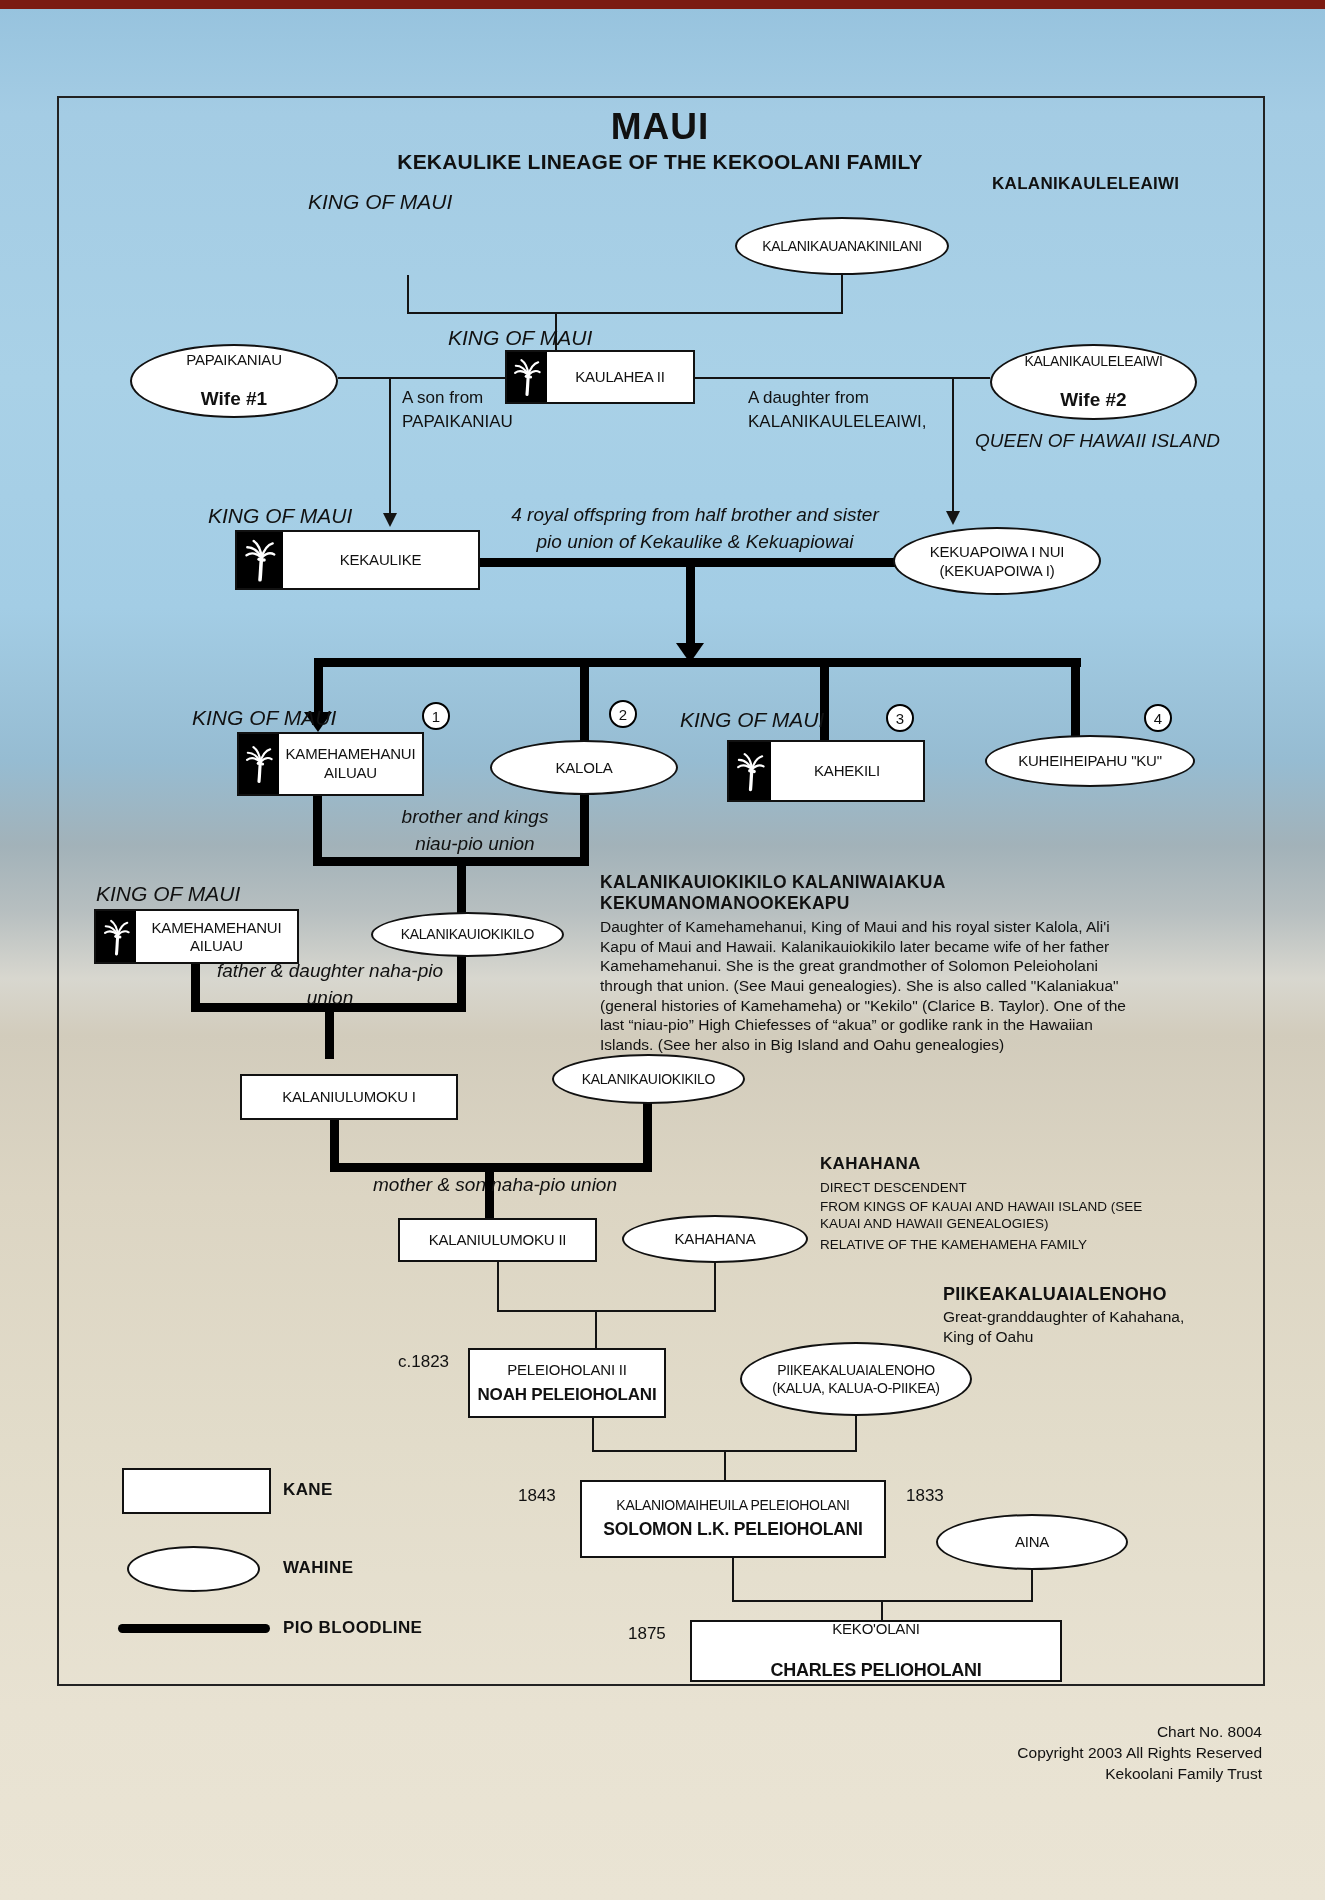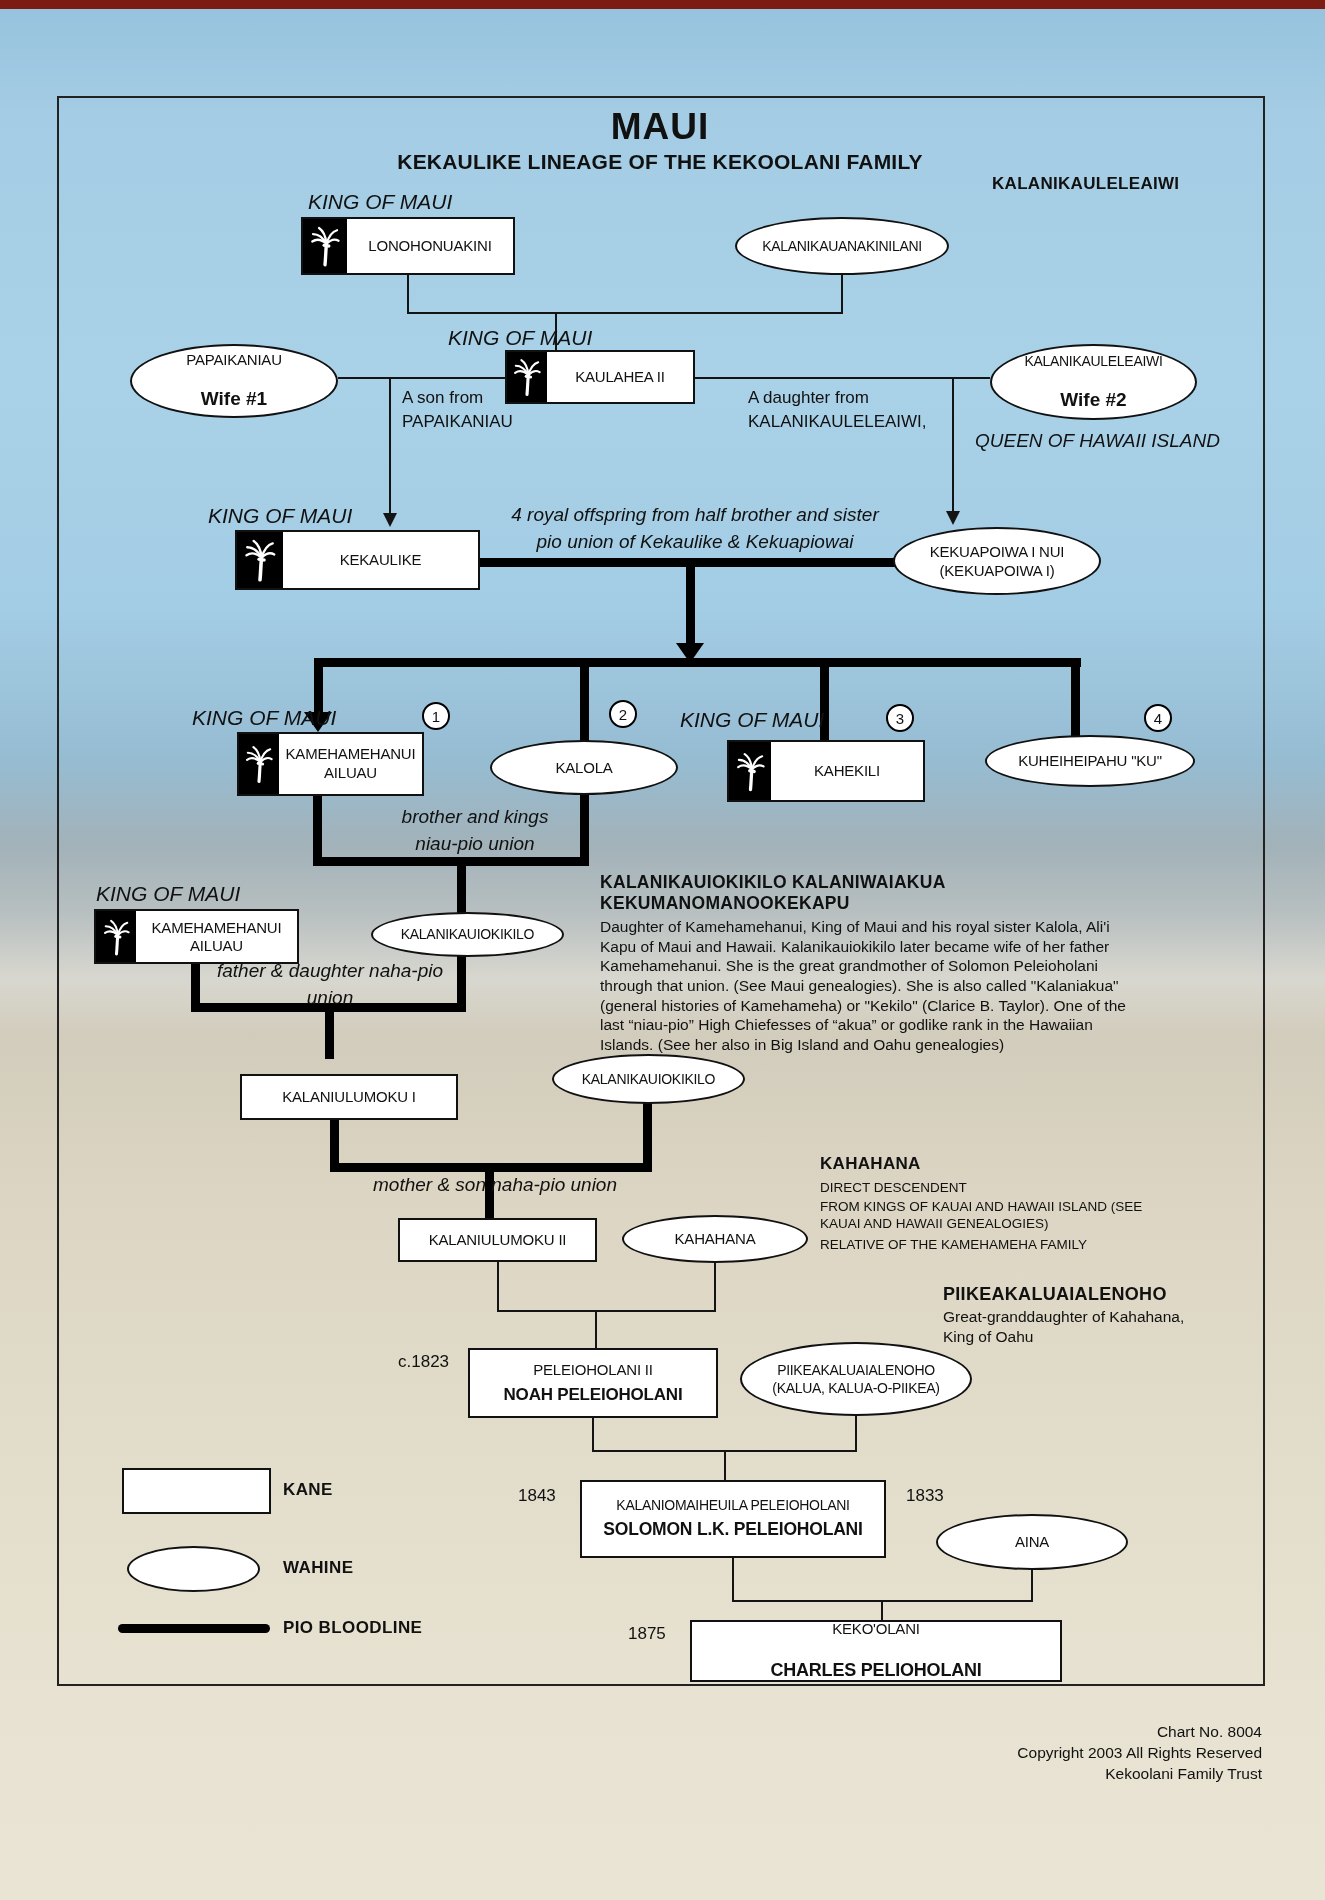--- a/index.html
+++ b/index.html
@@ -107,28 +107,20 @@
   <div class="abs vline z1" style="left:592px;top:1418px;width:2px;height:34px;"></div>
   <div class="abs vline z1" style="left:855px;top:1416px;width:2px;height:36px;"></div>
   <div class="abs hline z1" style="left:592px;top:1450px;width:265px;height:2px;"></div>
   <div class="abs vline z1" style="left:724px;top:1452px;width:2px;height:28px;"></div>
   <div class="abs vline z1" style="left:732px;top:1558px;width:2px;height:44px;"></div>
   <div class="abs hline z1" style="left:732px;top:1600px;width:301px;height:2px;"></div>
   <div class="abs vline z1" style="left:1031px;top:1570px;width:2px;height:30px;"></div>
   <div class="abs vline z1" style="left:881px;top:1602px;width:2px;height:18px;"></div>
 
   <div class="abs king" style="left:308px;top:190px;">KING OF MAUI</div>
-  <div class="abs node-box" style="left:301px;top:217px;width:214px;height:58px;">
-    <span class="icon-panel" style="width:44px;">
-        <svg viewBox="0 0 40 58" width="30" height="44">
-          <use href="#palm-sym"></use>
-        </svg>
-      </span>
-    <span class="box-lbl name">LONOHONUAKINI</span>
-  </div>
   <div class="abs ell" style="left:735px;top:217px;width:214px;height:58px;">
     <span class="name-sm">KALANIKAUANAKINILANI</span>
   </div>
   <div class="abs" style="left:992px;top:174px;width:242px;z-index:4;">
     <div class="note-h">KALANIKAULELEAIWI</div>
   </div>
 
   <div class="abs king" style="left:448px;top:326px;">KING OF MAUI</div>
   <div class="abs node-box" style="left:505px;top:350px;width:190px;height:54px;">
     <span class="icon-panel" style="width:40px;">
@@ -261,21 +253,21 @@
     <div style="font-size:13.5px;margin-top:4px;">RELATIVE OF THE KAMEHAMEHA FAMILY</div>
   </div>
 
   <div class="abs" style="left:943px;top:1284px;width:290px;z-index:4;">
     <div class="note-h" style="font-size:18px;">PIIKEAKALUAIALENOHO</div>
     <div class="note-b prelines" style="font-size:15.5px;margin-top:2px;">Great-granddaughter of Kahahana,
 King of Oahu</div>
   </div>
 
   <div class="abs year" style="left:398px;top:1352px;">c.1823</div>
-  <div class="abs node-box" style="left:468px;top:1348px;width:250px;height:70px;">
+  <div class="abs node-box" style="left:468px;top:1348px;width:198px;height:70px;">
     <span class="box-lbl">
       <span class="name">PELEIOHOLANI II</span>
       <span class="name bold" style="font-size:17px;margin-top:4px;">NOAH PELEIOHOLANI</span>
     </span>
   </div>
   <div class="abs ell" style="left:740px;top:1342px;width:232px;height:74px;">
     <span class="name-sm">PIIKEAKALUAIALENOHO</span>
     <span class="name-sm">(KALUA, KALUA-O-PIIKEA)</span>
   </div>
 

